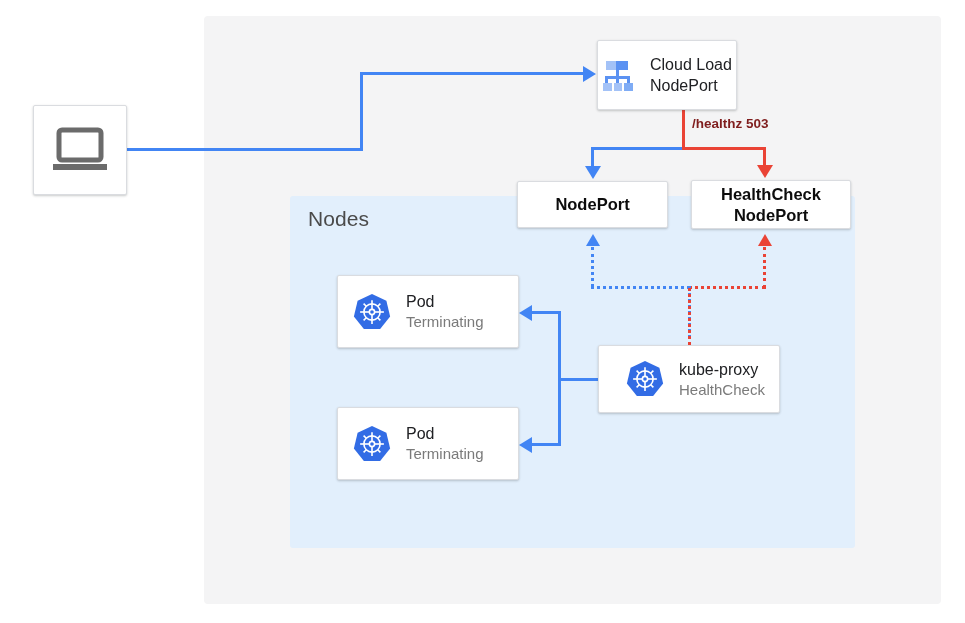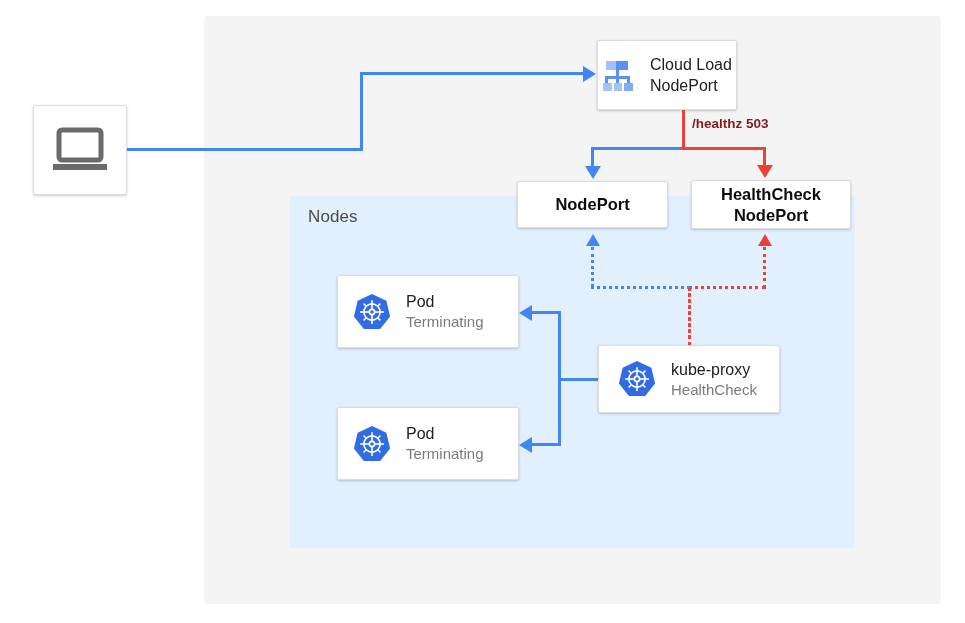--- a/index.html
+++ b/index.html
@@ -15,21 +15,21 @@
   .panel-outer{
     position:absolute;left:204px;top:16px;width:737px;height:588px;
     background:#f4f4f5;border-radius:4px;
   }
   .panel-nodes{
     position:absolute;left:290px;top:196px;width:565px;height:352px;
     background:#e2effc;border-radius:3px;
   }
   .nodes-label{
     position:absolute;left:308px;top:207px;
-    font-size:17px;color:#4a4a4a;letter-spacing:0.1px;
+    font-size:21px;color:#4a4a4a;letter-spacing:0.1px;
   }
 
   
   .card{
     position:absolute;background:#ffffff;
     border:1px solid #dadce0;border-radius:2px;
     box-shadow:0 1px 2px rgba(60,64,67,.18),0 1px 3px rgba(60,64,67,.10);
     box-sizing:border-box;
     display:flex;align-items:center;
   }
@@ -39,21 +39,21 @@
   .card-center{justify-content:center;text-align:center;}
   .card-bold{font-size:16.5px;font-weight:bold;color:#0d0d0d;line-height:1.26;text-align:center;width:100%;}
 
   
   #client-box{left:33px;top:105px;width:94px;height:90px;justify-content:center;}
   #clb-box{left:597px;top:40px;width:140px;height:70px;}
   #nodeport-box{left:517px;top:181px;width:151px;height:47px;}
   #hcnodeport-box{left:691px;top:180px;width:160px;height:49px;}
   #pod-box-1{left:337px;top:275px;width:182px;height:73px;padding-left:14px;}
   #pod-box-2{left:337px;top:407px;width:182px;height:73px;padding-left:14px;}
-  #kubeproxy-box{left:598px;top:345px;width:182px;height:68px;padding-left:18px;}
+  #kubeproxy-box{left:598px;top:345px;width:182px;height:68px;padding-left:26px;}
 
   .k8s-ico{width:40px;height:40px;flex:0 0 40px;margin-right:14px;}
   .clb-ico{width:40px;height:40px;flex:0 0 40px;margin-right:12px;}
   .laptop-ico{width:60px;height:48px;}
 
   
   .ln{position:absolute;}
   .h-blue{background:#4285f4;height:3px;}
   .v-blue{background:#4285f4;width:3px;}
   .h-red{background:#ea4335;height:3px;}

